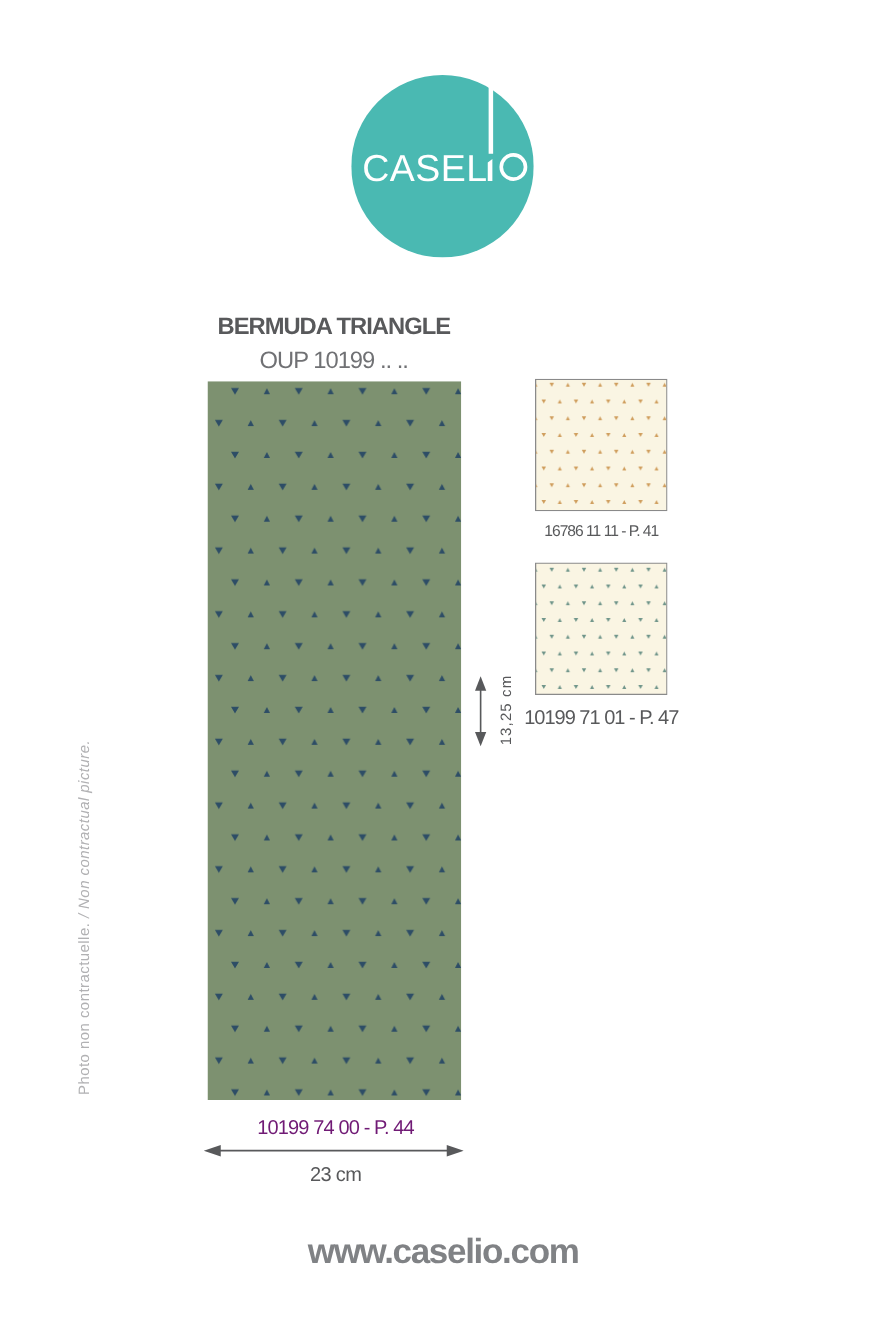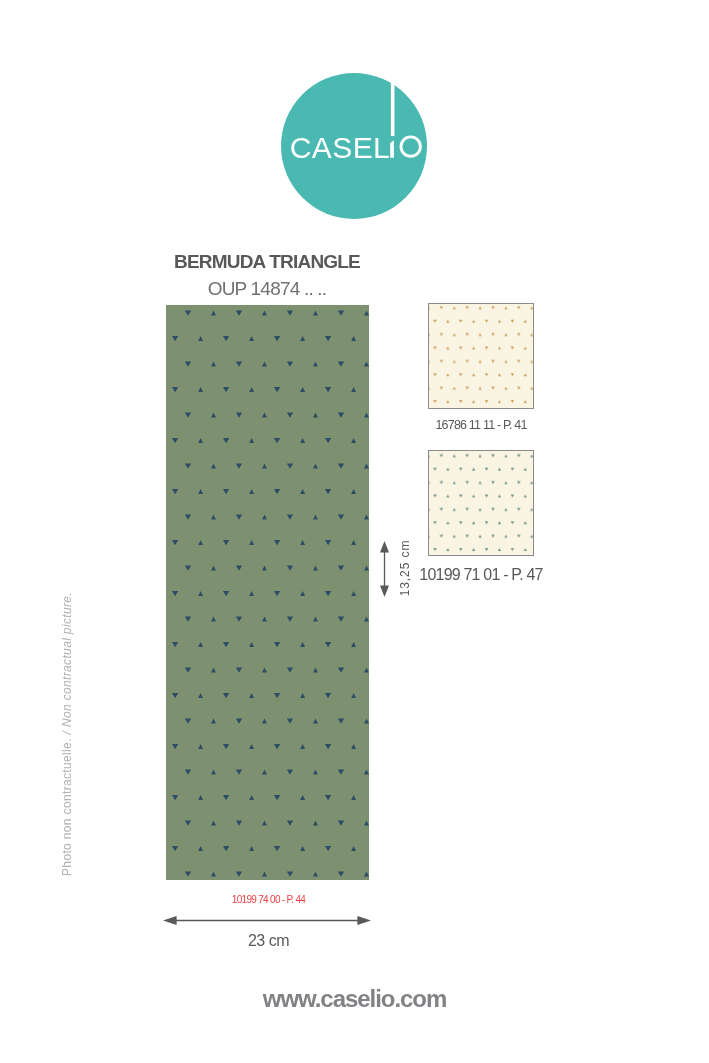--- a/index.html
+++ b/index.html
@@ -2,33 +2,33 @@
 <html><head>
 <meta charset="utf-8">
 <style>
   html,body{margin:0;padding:0;}
   body{width:709px;height:1063px;background:#ffffff;font-family:"Liberation Sans",sans-serif;position:relative;overflow:hidden;}
   .abs{position:absolute;}
 </style>
 </head>
 <body>
 
-<div class="abs" style="left:280.5px;top:73px;width:146px;height:146px;">
+<div class="abs" style="left:280.5px;top:60px;width:146px;height:146px;">
 <svg width="146" height="146" viewBox="0 0 146 146">
   <circle cx="73" cy="73" r="73" fill="#4ab9b2"></circle>
   <rect x="109.9" y="4" width="3.6" height="59" fill="#ffffff"></rect>
   <path d="M109.2 70 L112.9 67.2 L112.9 84.7 L109.2 84.7 Z" fill="#ffffff"></path>
   <text x="8.8" y="84.6" font-size="30" letter-spacing="0.4" fill="#ffffff" font-weight="normal">CASEL</text>
   <circle cx="129.7" cy="73.6" r="9.7" fill="none" stroke="#ffffff" stroke-width="2.9"></circle>
 </svg>
 </div>
 
 <div class="abs" style="left:117px;top:251px;width:300px;text-align:center;font-size:19px;font-weight:bold;color:#58595b;letter-spacing:-0.8px;">BERMUDA TRIANGLE</div>
 
-<div class="abs" style="left:117px;top:278.4px;width:300px;text-align:center;font-size:19px;color:#707174;letter-spacing:-0.8px;">OUP 14874 .. ..</div>
+<div class="abs" style="left:117px;top:278.4px;width:300px;text-align:center;font-size:19px;color:#707174;letter-spacing:-0.8px;">OUP 10199 .. ..</div>
 
 <div class="abs" style="left:166px;top:305px;">
 <svg width="203" height="575" viewBox="0 0 203 575">
   <defs>
     <pattern id="pbig" width="51" height="51" patternUnits="userSpaceOnUse" patternTransform="translate(22,8)">
       <path d="M-3.2 -2.5 L3.2 -2.5 L0 2.7 Z M47.8 -2.5 L54.2 -2.5 L51 2.7 Z M-3.2 48.5 L3.2 48.5 L0 53.7 Z M47.8 48.5 L54.2 48.5 L51 53.7 Z" fill="#2d4d66"></path>
       <path d="M25.5 -2.4 L28 2.4 L23 2.4 Z M25.5 48.6 L28 53.4 L23 53.4 Z" fill="#2d4d66"></path>
       <path d="M34.9 23 L41.3 23 L38.1 28.2 Z" fill="#2d4d66"></path>
       <path d="M12.6 23.1 L15.1 27.9 L10.1 27.9 Z" fill="#2d4d66"></path>
     </pattern>
@@ -77,29 +77,29 @@
   <line x1="10.5" y1="9" x2="10.5" y2="49" stroke="#58595b" stroke-width="1.3"></line>
   <path d="M10.5 1 L15 12.5 L6 12.5 Z" fill="#58595b"></path>
   <path d="M10.5 57 L15 45.5 L6 45.5 Z" fill="#58595b"></path>
 </svg>
 </div>
 
 <div class="abs" style="left:393px;top:539px;width:24px;height:58px;">
   <div style="position:absolute;left:0;top:0;width:58px;height:24px;transform-origin:0 0;transform:rotate(-90deg) translateX(-58px);font-size:12px;color:#58595b;letter-spacing:0.9px;text-align:center;line-height:24px;white-space:nowrap;">13,25 cm</div>
 </div>
 
-<div class="abs" style="left:167px;top:894.4px;width:203px;text-align:center;font-size:10px;color:#ef4444;letter-spacing:-0.7px;">10199 74 00 - P. 44</div>
+<div class="abs" style="left:167px;top:894.4px;width:203px;text-align:center;font-size:16px;color:#701a75;letter-spacing:-0.7px;">10199 74 00 - P. 44</div>
 
 <div class="abs" style="left:163px;top:912px;">
 <svg width="208" height="17" viewBox="0 0 208 17">
   <line x1="11" y1="8.5" x2="197" y2="8.5" stroke="#58595b" stroke-width="1.4"></line>
   <path d="M0 8.5 L13.6 3.9 L13.6 13.1 Z" fill="#58595b"></path>
   <path d="M208 8.5 L194.4 3.9 L194.4 13.1 Z" fill="#58595b"></path>
 </svg>
 </div>
 
 <div class="abs" style="left:167px;top:931.8px;width:203px;text-align:center;font-size:16px;color:#58595b;letter-spacing:-0.5px;">23 cm</div>
 
 <div class="abs" style="left:55.5px;top:596px;width:22px;height:280px;">
   <div style="position:absolute;left:0;top:0;width:280px;height:22px;transform-origin:0 0;transform:rotate(-90deg) translateX(-280px);font-size:12px;color:#b1b1b3;letter-spacing:0.35px;text-align:center;line-height:22px;white-space:nowrap;">Photo non contractuelle. <span style="font-style:italic;">/ Non contractual picture.</span></div>
 </div>
 
-<div class="abs" style="left:0px;top:984.9px;width:709px;text-align:center;font-size:24px;font-weight:bold;color:#808285;letter-spacing:-1.05px;">www.caselio.com</div>
+<div class="abs" style="left:0px;top:984.9px;width:709px;text-align:center;font-size:28px;font-weight:bold;color:#808285;letter-spacing:-1.05px;">www.caselio.com</div>
 
 </body></html>

